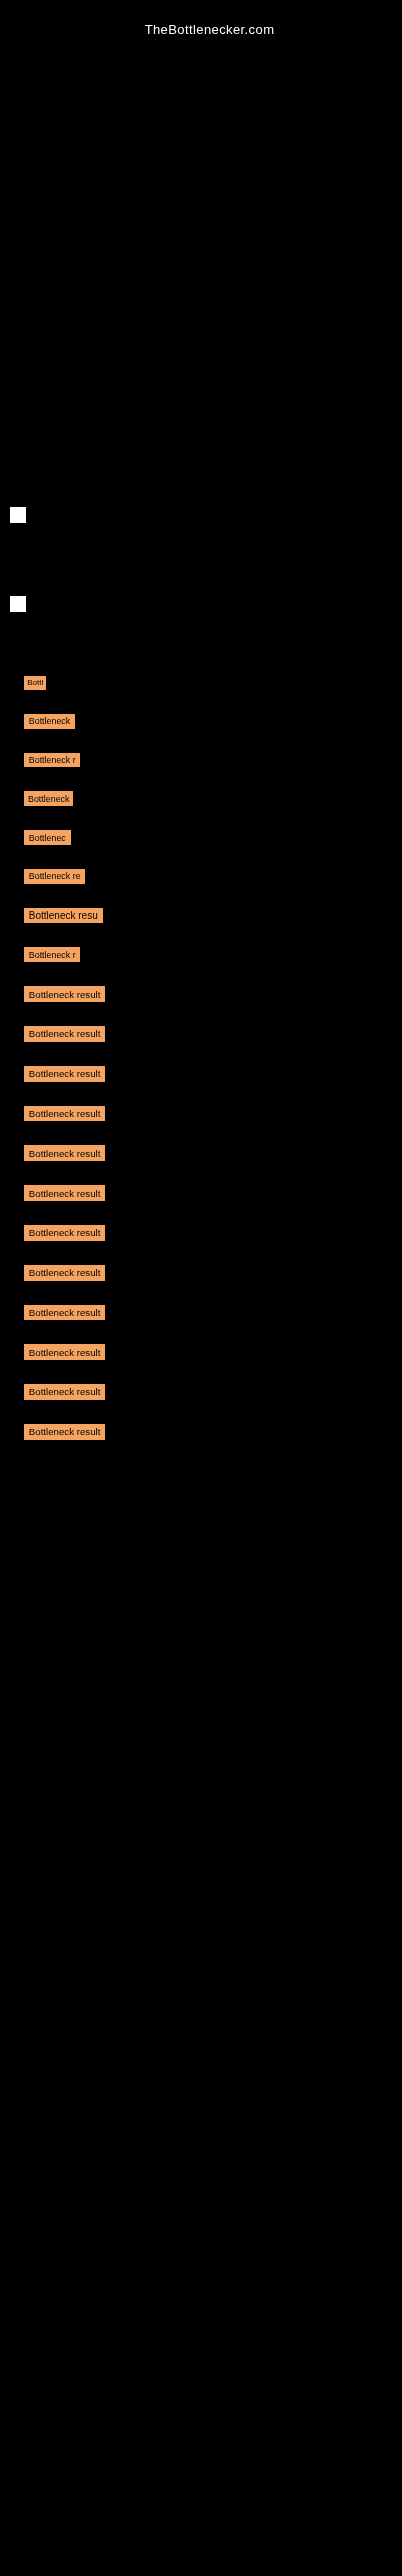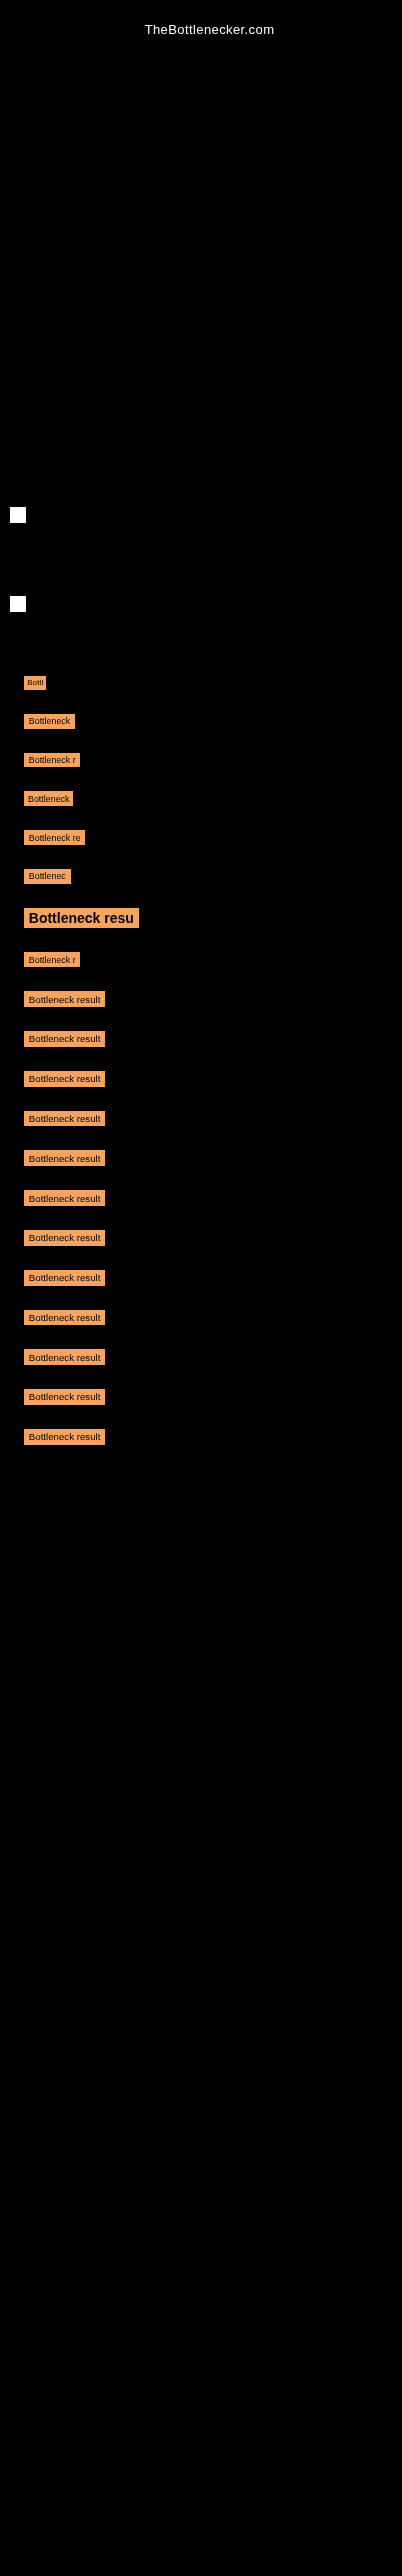--- a/index.html
+++ b/index.html
@@ -66,21 +66,21 @@
 
     
     .item-1 .bottleneck-badge { font-size: 8px; padding: 2.4px 3.2px; }
     .item-2 .bottleneck-badge { font-size: 8.9px; }
     .item-3 .bottleneck-badge { font-size: 8px; padding: 2.4px 3.2px; }
     .item-4 .bottleneck-badge { font-size: 8.9px; }
     .item-5 .bottleneck-badge { font-size: 8.9px; }
     .item-6 .bottleneck-badge { font-size: 8.9px; padding: 2.4px 4px; }
     .item-7 .bottleneck-badge { font-size: 8.9px; }
     .item-8 .bottleneck-badge { font-size: 8.9px; }
-    .item-9 .bottleneck-badge { font-size: 14px; font-weight: bold; }
+    .item-9 .bottleneck-badge { font-size: 10px; }
     .item-10 .bottleneck-badge { font-size: 8.9px; }
     .item-11 .bottleneck-badge { font-size: 9.7px; }
     .item-12 .bottleneck-badge { font-size: 9.7px; }
     .item-13 .bottleneck-badge { font-size: 9.7px; }
     .item-14 .bottleneck-badge { font-size: 9.7px; }
     .item-15 .bottleneck-badge { font-size: 9.7px; }
     .item-16 .bottleneck-badge { font-size: 9.7px; }
     .item-17 .bottleneck-badge { font-size: 9.7px; }
     .item-18 .bottleneck-badge { font-size: 9.7px; }
     .item-19 .bottleneck-badge { font-size: 9.7px; }
@@ -102,25 +102,25 @@
     </div>
     <div class="bottleneck-item item-2">
       <span class="bottleneck-badge">Bottleneck</span>
     </div>
     <div class="bottleneck-item item-4">
       <span class="bottleneck-badge">Bottleneck r</span>
     </div>
     <div class="bottleneck-item item-6">
       <span class="bottleneck-badge">Bottleneck</span>
     </div>
+    <div class="bottleneck-item item-8">
+      <span class="bottleneck-badge">Bottlenec</span>
+    </div>
     <div class="bottleneck-item item-7">
       <span class="bottleneck-badge">Bottleneck re</span>
-    </div>
-    <div class="bottleneck-item item-8">
-      <span class="bottleneck-badge">Bottlenec</span>
     </div>
     <div class="bottleneck-item item-9">
       <span class="bottleneck-badge">Bottleneck resu</span>
     </div>
     <div class="bottleneck-item item-10">
       <span class="bottleneck-badge">Bottleneck r</span>
     </div>
     <div class="bottleneck-item item-11">
       <span class="bottleneck-badge">Bottleneck result</span>
     </div>

